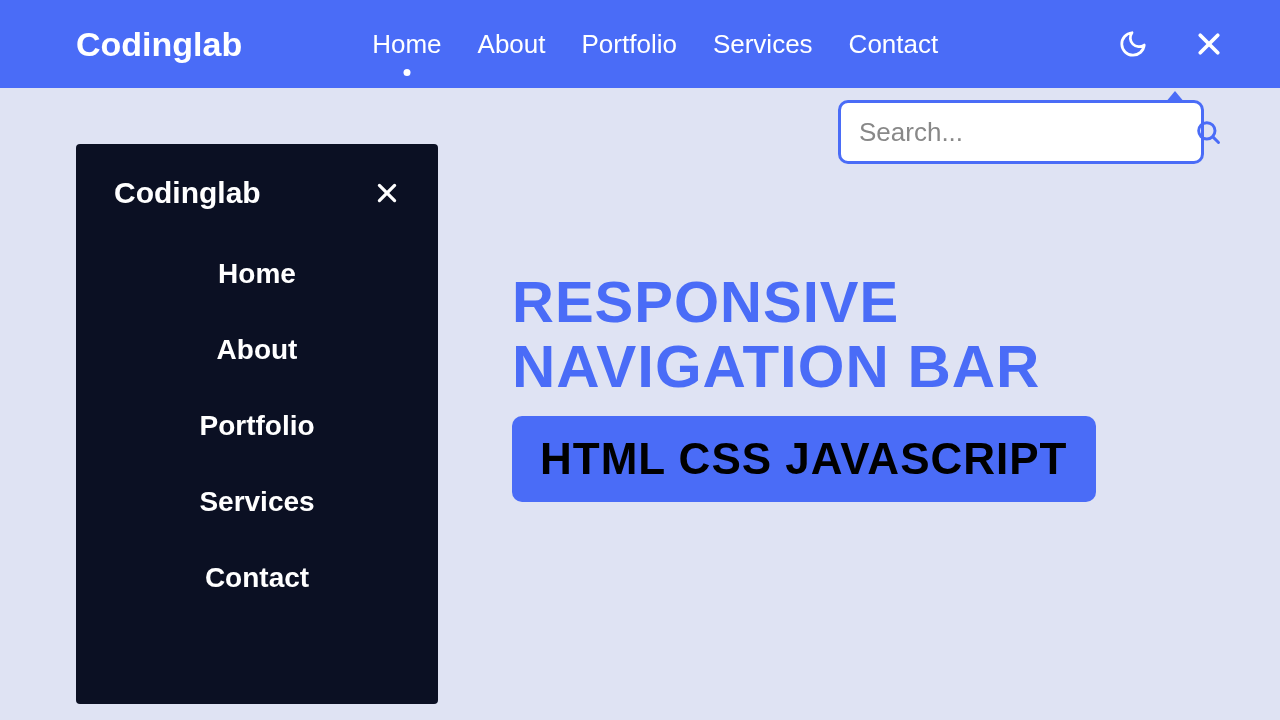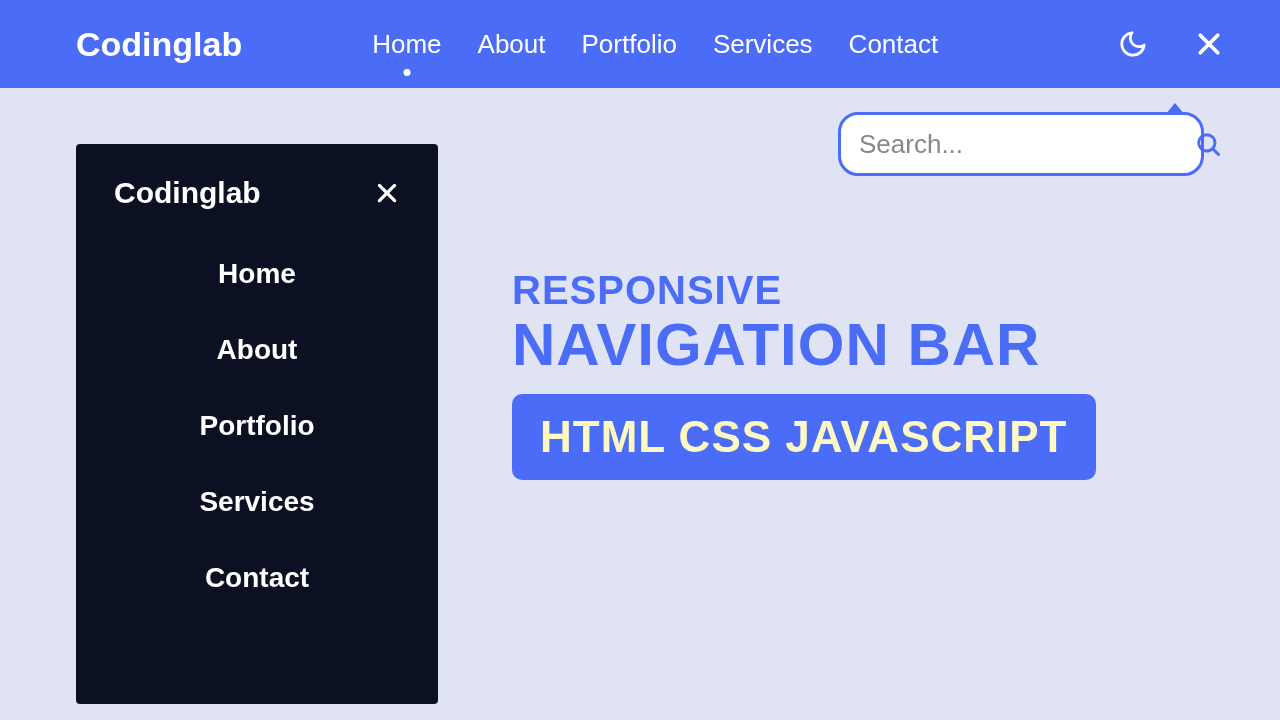--- a/index.html
+++ b/index.html
@@ -15,23 +15,23 @@
   .nav-link { color: #fff; font-size: 26px; font-weight: 500; cursor: pointer; position: relative; }
   .nav-link.active::after {
     content: ''; position: absolute; bottom: -16px; left: 50%; transform: translateX(-50%);
     width: 7px; height: 7px; background: #fff; border-radius: 50%;
   }
   .nav-actions { margin-left: auto; display: flex; gap: 46px; align-items: center; }
   .icon-btn { color: #fff; cursor: pointer; display: flex; align-items: center; }
 
   
   .search-wrap {
-    position: absolute; top: 112px; right: 76px;
+    position: absolute; top: 100px; right: 76px;
     width: 366px; height: 64px; background: #fff;
-    border: 3px solid #4a6cf7; border-radius: 20px;
+    border: 3px solid #4a6cf7; border-radius: 10px;
     display: flex; align-items: center; padding: 0 18px;
   }
   .search-wrap::before {
     content: ''; position: absolute; top: -12px; right: 16px;
     border-left: 10px solid transparent; border-right: 10px solid transparent;
     border-bottom: 12px solid #4a6cf7;
   }
   .search-input {
     flex: 1; border: none; outline: none; font-size: 26px; color: #333; background: transparent;
   }
@@ -45,24 +45,24 @@
     border-radius: 4px; padding: 32px 38px;
   }
   .sidebar-head { display: flex; align-items: center; justify-content: space-between; margin-bottom: 48px; }
   .sidebar-brand { color: #fff; font-size: 30px; font-weight: 700; }
   .sidebar-close { color: #fff; cursor: pointer; display:flex; }
   .sidebar-links { display: flex; flex-direction: column; align-items: center; gap: 44px; margin-top: 20px; }
   .sidebar-link { color: #fff; font-size: 28px; font-weight: 600; cursor: pointer; }
 
   
   .hero { position: absolute; top: 268px; left: 512px; }
-  .hero-line1 { color: #4a6cf7; font-size: 40px; font-weight: 800; letter-spacing: 1px; }
+  .hero-line1 { color: #4a6cf7; font-size: 58px; font-weight: 800; letter-spacing: 1px; }
   .hero-line2 { color: #4a6cf7; font-size: 60px; font-weight: 800; letter-spacing: 1px; line-height: 1.05; }
   .hero-pill {
-    margin-top: 18px; display: inline-block; background: #4a6cf7; color: #fef9c3;
+    margin-top: 18px; display: inline-block; background: #4a6cf7; color: #000000;
     font-size: 44px; font-weight: 800; padding: 18px 28px; border-radius: 10px; letter-spacing: 1px;
   }
 </style>
 </head>
 <body>
 
 <nav class="navbar">
   <div class="brand">Codinglab</div>
   <div class="nav-links">
     <div class="nav-link active">Home</div>

